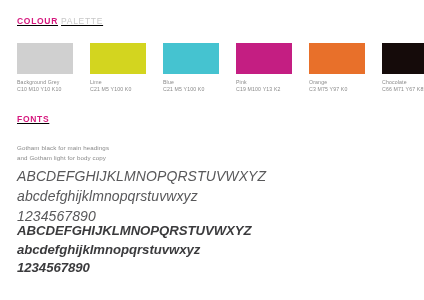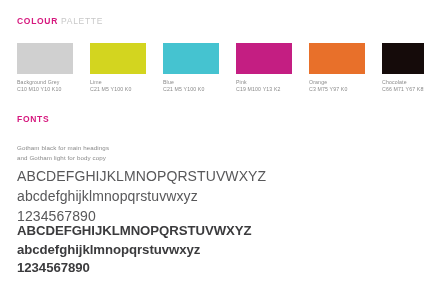--- a/index.html
+++ b/index.html
@@ -23,20 +23,21 @@
   }
 
   
   .section-heading {
     position: absolute;
     left: 17px;
     font-size: 8.5px;
     letter-spacing: 0.7px;
     white-space: nowrap;
     line-height: 1;
+    text-decoration: underline;
   }
   .section-heading .strong {
     font-weight: bold;
     color: #d6187e;
   }
   .section-heading .light {
     font-weight: normal;
     color: #c8c8c8;
     margin-left: 3px;
   }
@@ -87,21 +88,21 @@
     line-height: 1.55;
     letter-spacing: 0.1px;
   }
 
   .specimen {
     position: absolute;
     left: 17px;
     color: #58585a;
     white-space: nowrap;
   }
-  .specimen div { line-height: 1.42; }
+  .specimen div { line-height: 1.42; font-style: italic; }
 
   .specimen-light {
     top: 167px;
     font-size: 14px;
     font-weight: 300;
     letter-spacing: 0.1px;
   }
   .specimen-bold {
     top: 222px;
     font-size: 13.2px;

